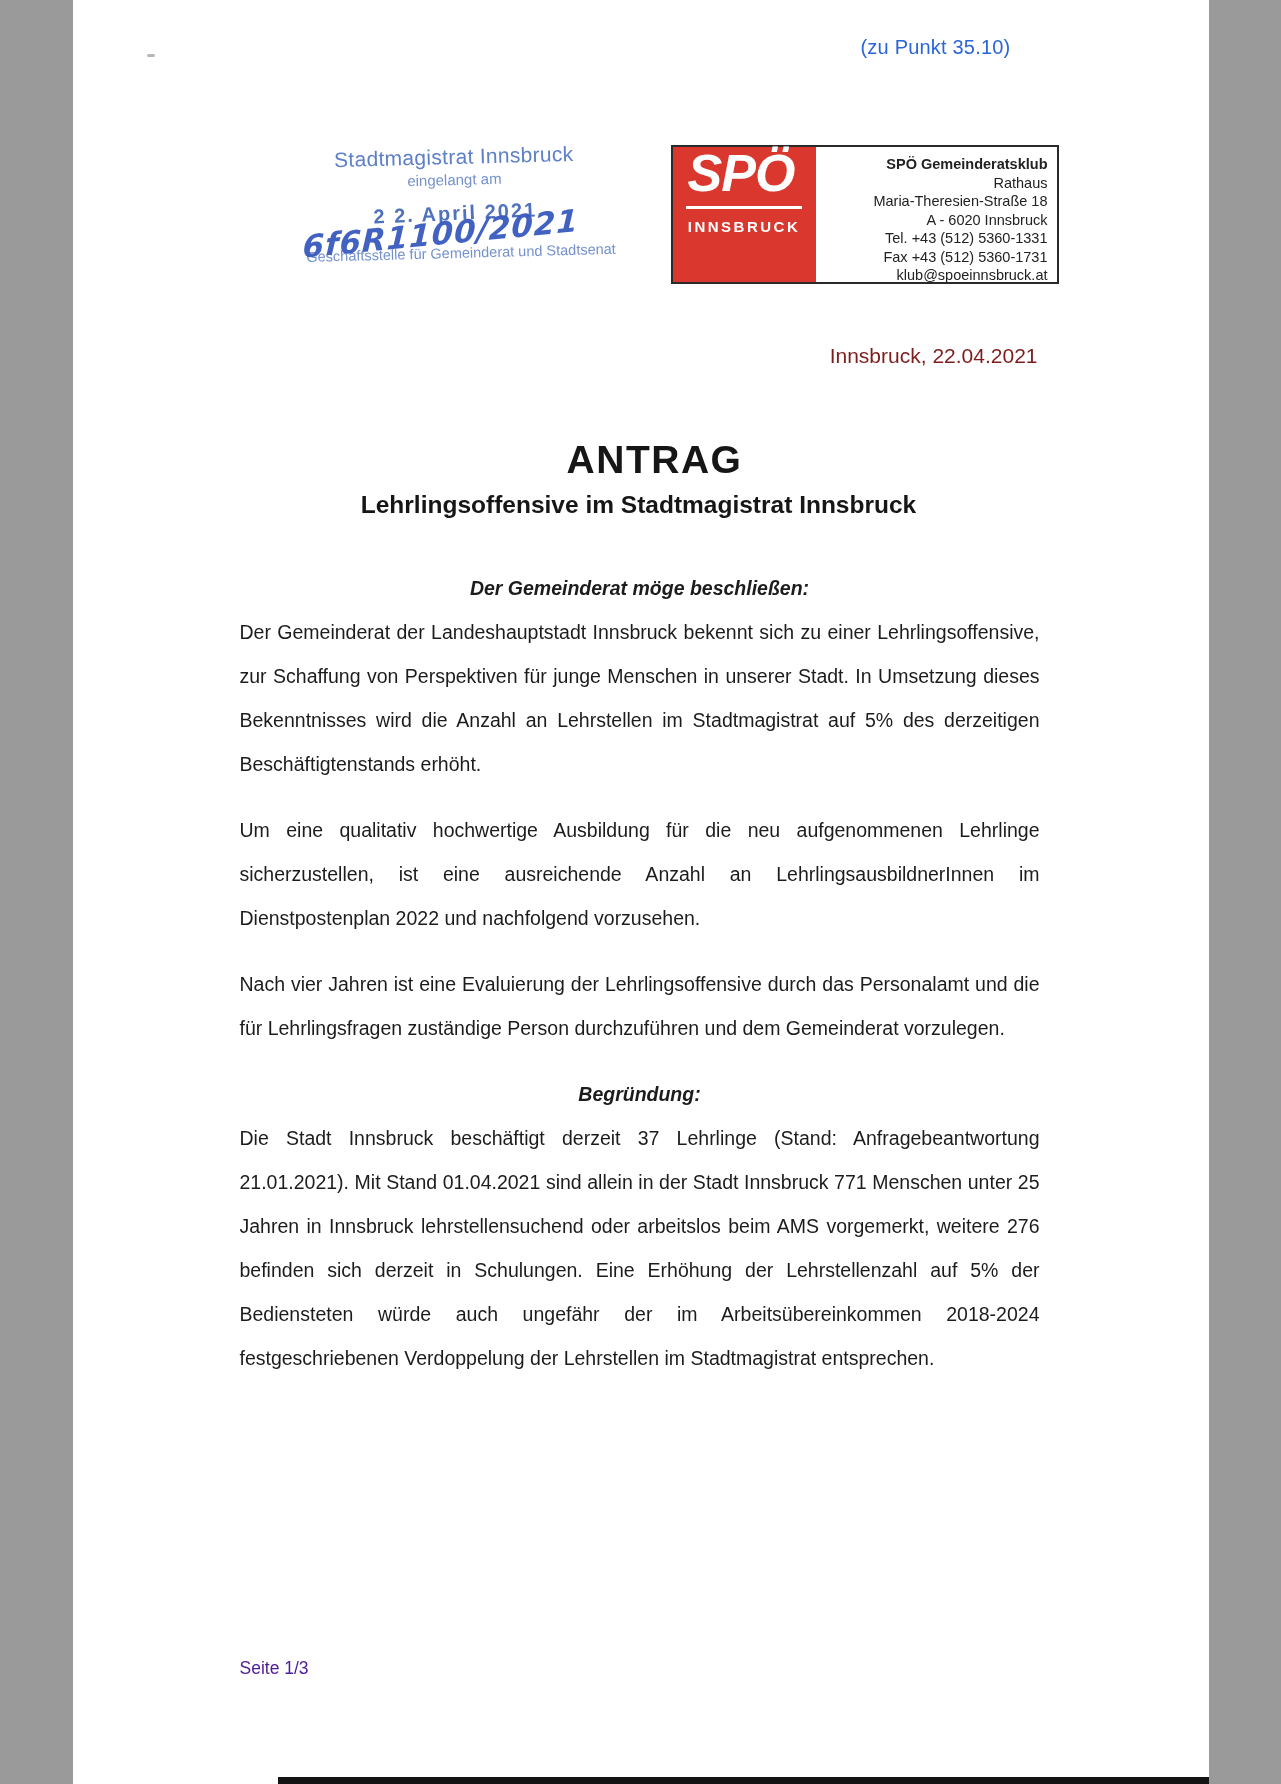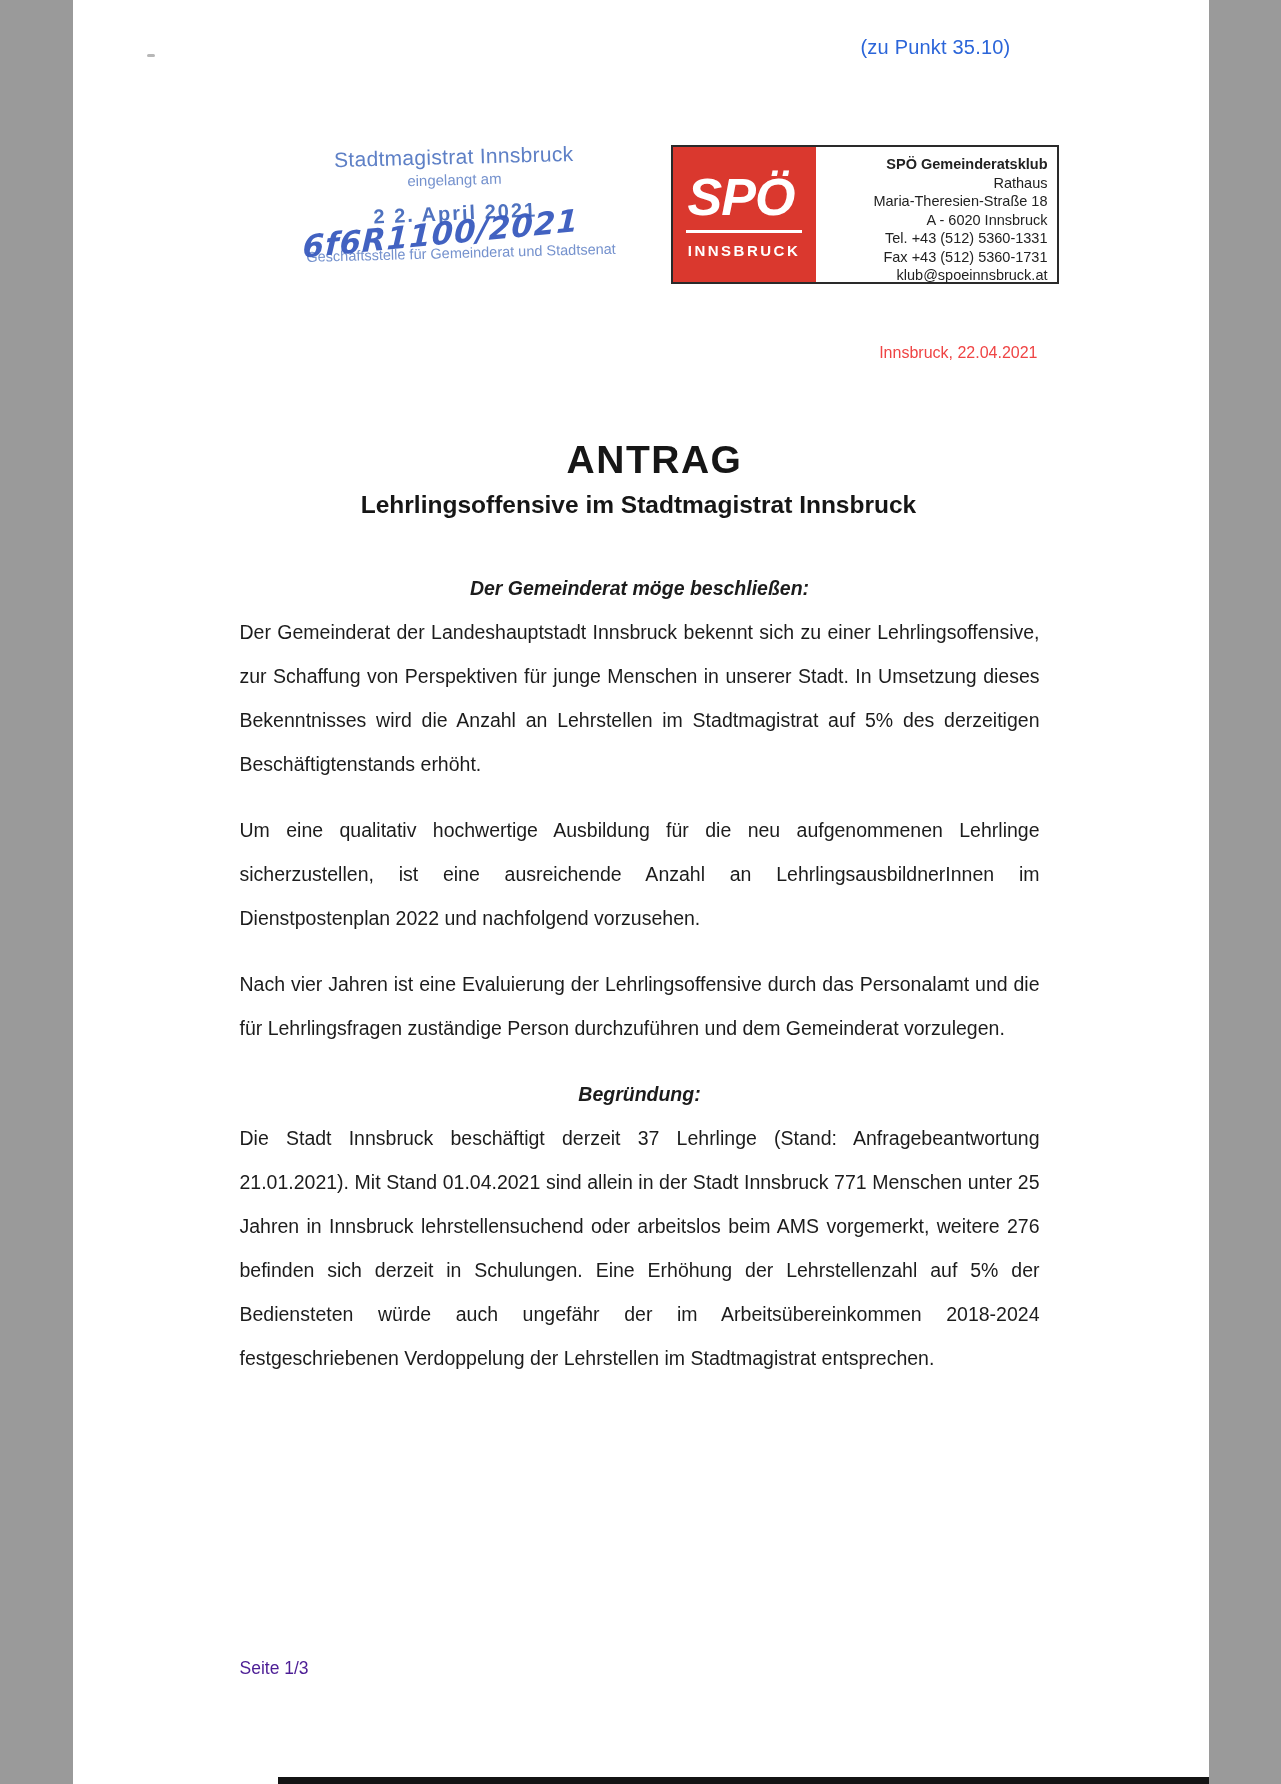--- a/index.html
+++ b/index.html
@@ -96,21 +96,21 @@
     display: flex;
     background: #ffffff;
   }
   .spo-logo {
     width: 143px;
     background: #da382e;
     color: #ffffff;
     display: flex;
     flex-direction: column;
     align-items: center;
-    justify-content: center;
+    justify-content: flex-start;
   }
   .spo-text {
     font-size: 52px;
     font-weight: bold;
     font-style: italic;
     line-height: 1;
     letter-spacing: -1px;
     padding-right: 6px;
   }
   .spo-rule {
@@ -134,22 +134,22 @@
   }
   .contact-name { font-weight: bold; }
 
   
   .date-line {
     position: absolute;
     left: 167px;
     top: 344px;
     width: 798px;
     text-align: right;
-    font-size: 16px;
-    color: #ef4444;
+    font-size: 21px;
+    color: #7f1d1d;
   }
 
   
   .doc-title {
     position: absolute;
     left: 167px;
     top: 422px;
     width: 798px;
     margin: 16px;
     text-align: center;

